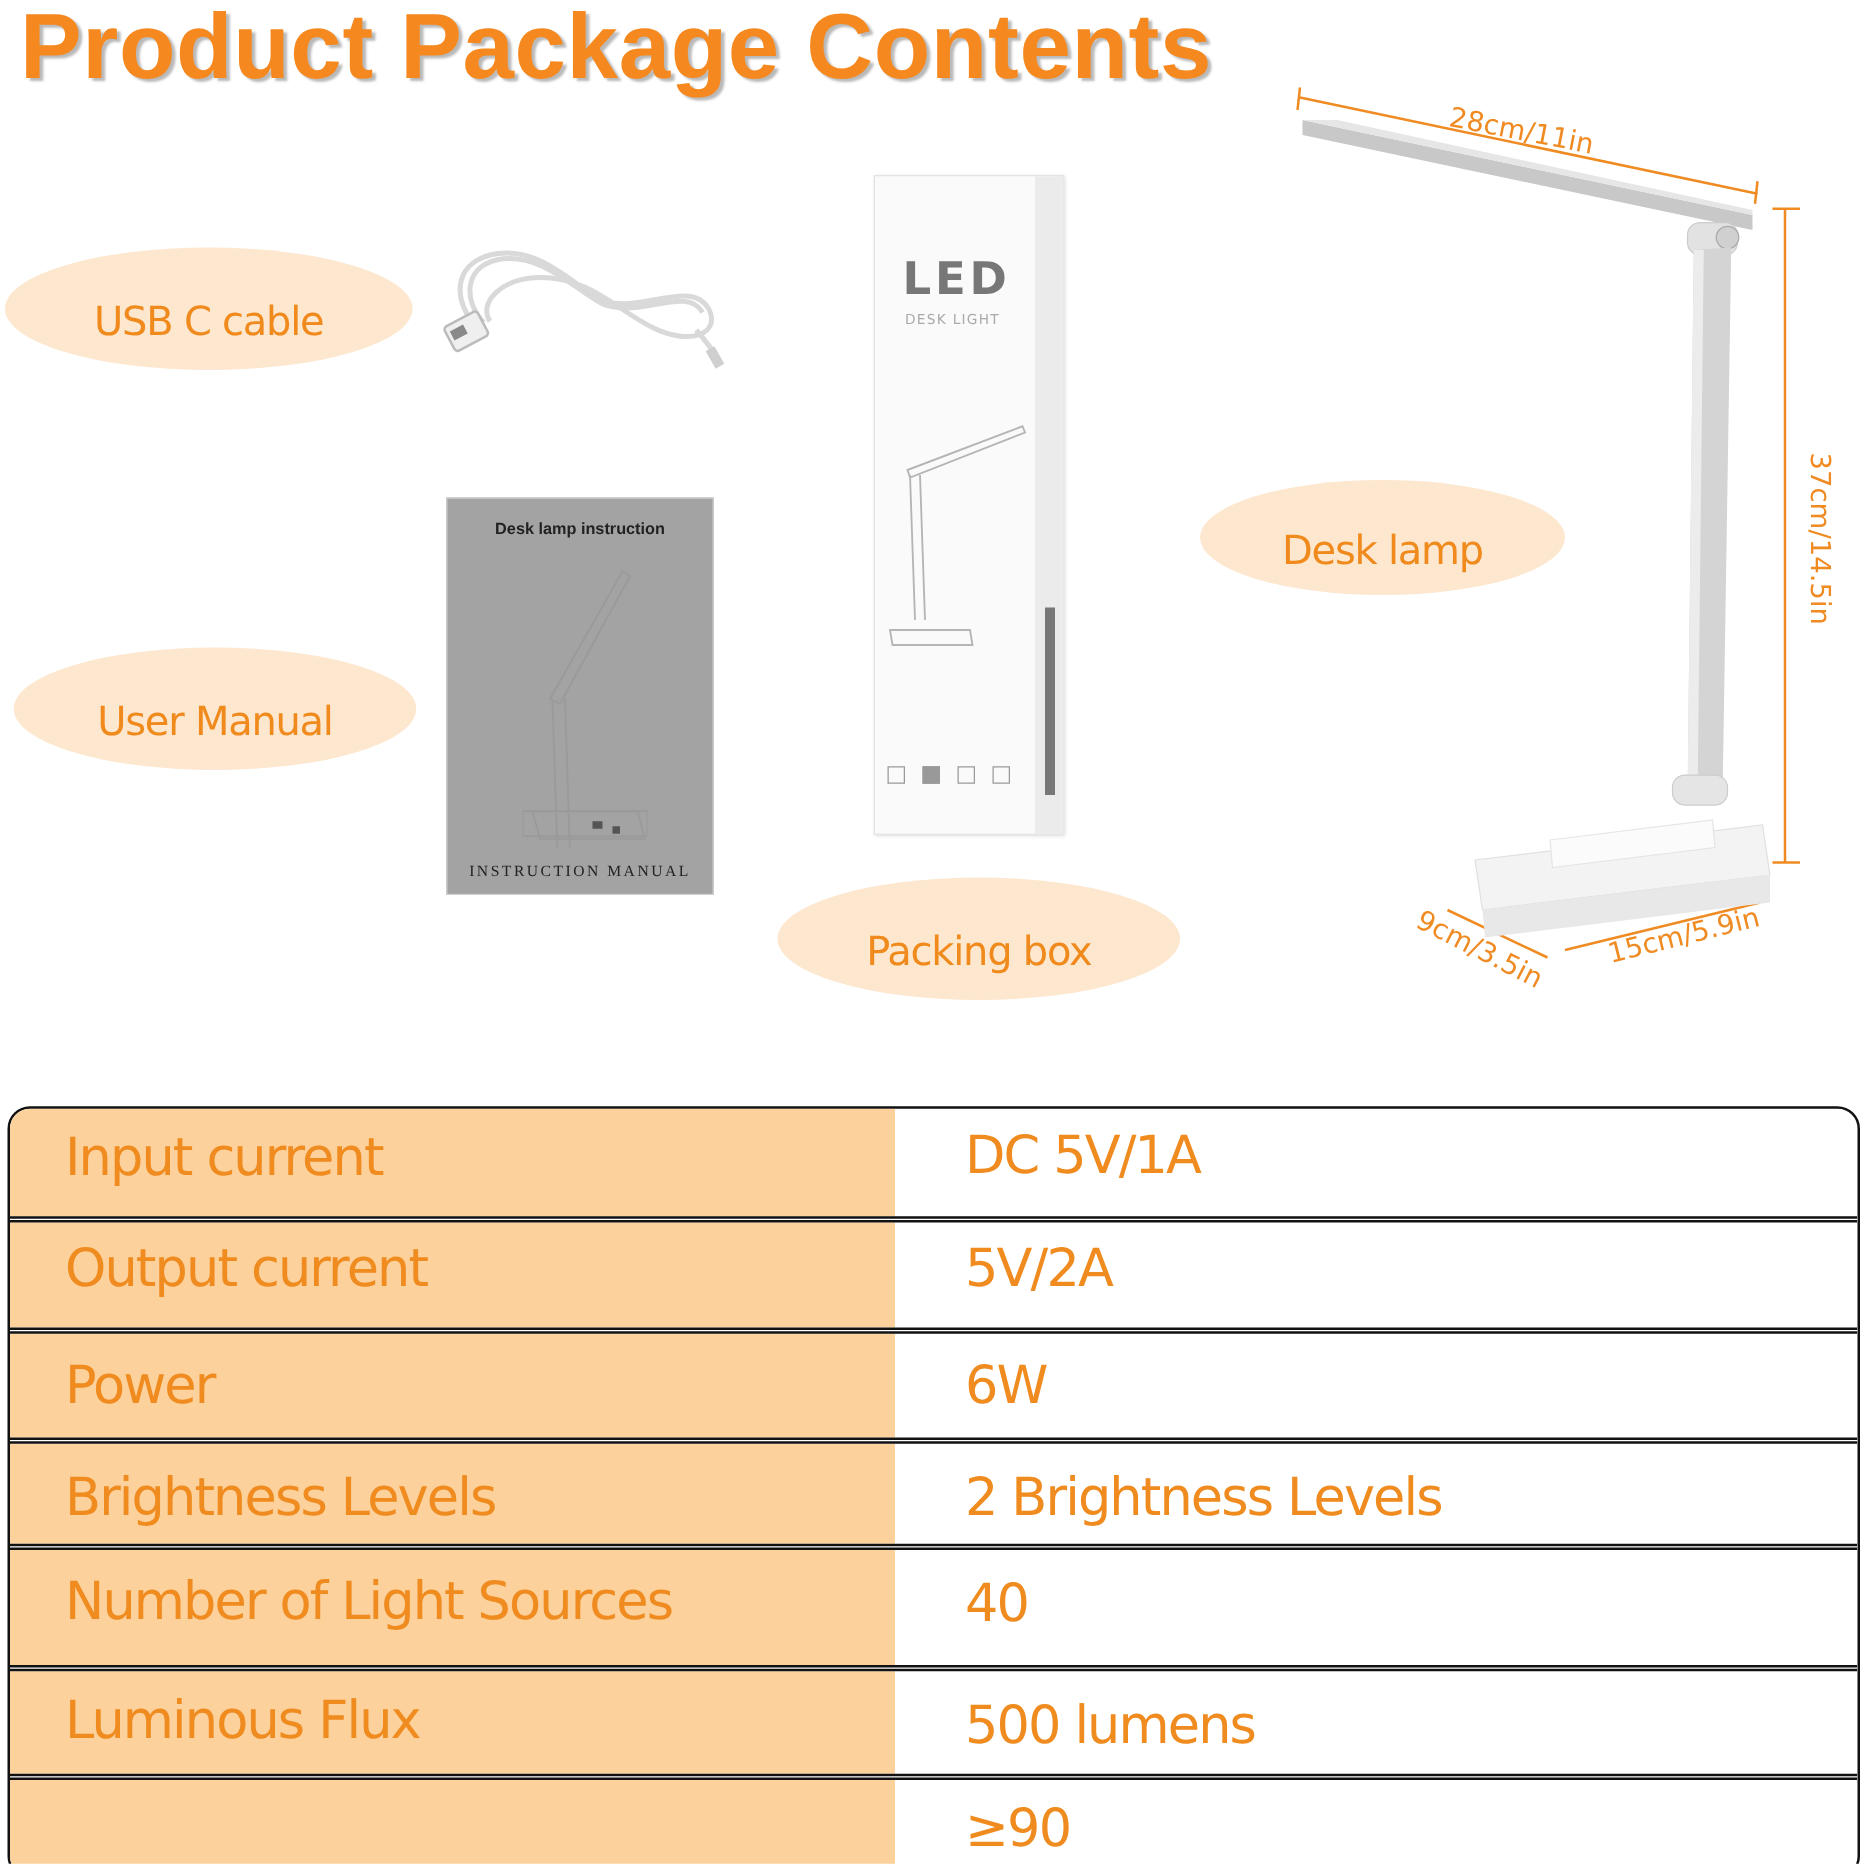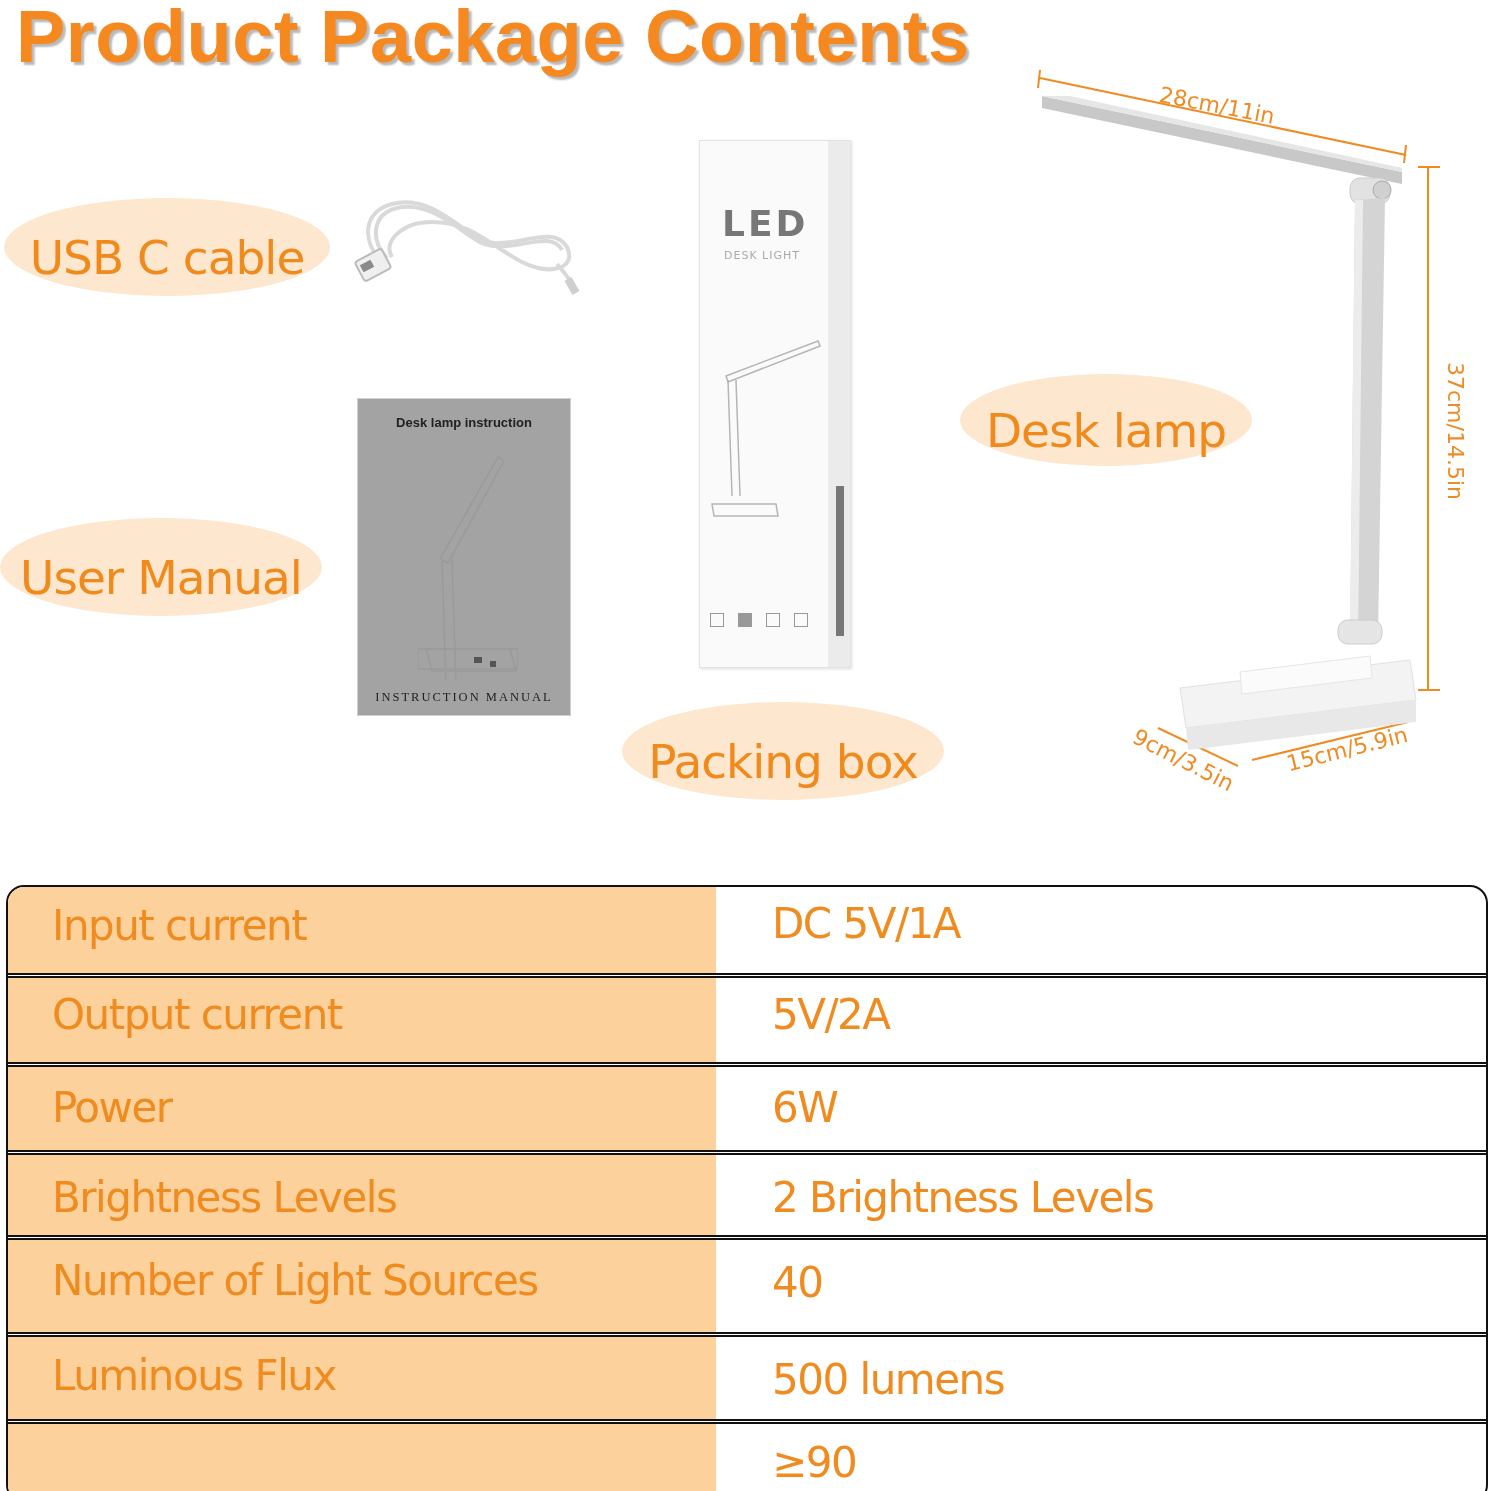--- a/index.html
+++ b/index.html
@@ -3,21 +3,21 @@
 <meta charset="utf-8">
 <style>
   html, body { margin:0; padding:0; background:#ffffff; }
   body { width:1492px; height:1491px; position:relative; overflow:hidden;
          font-family:"DejaVu Sans", "Liberation Sans", sans-serif; }
   .title { position:absolute; left:16px; top:-6px; font-family:"Liberation Sans", sans-serif;
            font-weight:bold; font-size:74px; color:#f5891f; letter-spacing:0.5px;
            text-shadow:3px 3px 2px #b9b9b9; white-space:nowrap; }
   .pill { position:absolute; background:#fde7cf; border-radius:50%;
           display:flex; align-items:center; justify-content:center; }
-  .pill span { color:#f08a1c; font-family:"DejaVu Sans", sans-serif; font-size:47px;
+  .pill span { color:#f08a1c; font-family:"DejaVu Sans", sans-serif; font-size:32px;
                letter-spacing:-1px; white-space:nowrap;margin-top:20px; }
   .dim { position:absolute; color:#ef8b22; font-family:"DejaVu Sans", sans-serif; font-size:22px; white-space:nowrap; }
   
   .spec { position:absolute; left:6px; top:869px; width:1482px; height:618px;
           border:2.5px solid #111; border-radius:18px; overflow:hidden; box-sizing:border-box;
           background:#fff;margin-top:16px; }
   .spec .leftbg { position:absolute; left:0; top:0; bottom:0; width:708px; background:#fdd19b; }
   .row { position:absolute; left:0; right:0; }
   .row .k { position:absolute; left:44px; color:#ef8b1f; font-size:42px; letter-spacing:-1.5px;
             font-family:"DejaVu Sans", sans-serif; white-space:nowrap; }
@@ -38,21 +38,21 @@
   <g fill="none" stroke="#d9d9d9" stroke-width="4">
     <path d="M30,70 C10,50 10,20 40,12 C80,2 110,40 130,48 C160,60 200,30 215,55 C225,75 200,85 170,70 C140,55 120,30 80,30 C50,30 30,50 40,65"></path>
     <path d="M35,66 C18,48 20,22 45,16 C82,8 112,44 132,52 C162,62 198,36 210,58"></path>
     <path d="M205,72 C212,80 218,88 222,95"></path>
   </g>
   <rect x="6" y="62" width="30" height="22" rx="3" fill="#efefef" stroke="#bbb" stroke-width="2" transform="rotate(-28 21 73)"></rect>
   <rect x="9" y="70" width="12" height="8" fill="#8a8a8a" transform="rotate(-28 15 74)"></rect>
   <rect x="216" y="86" width="8" height="16" fill="#cfcfcf" transform="rotate(-30 220 94)"></rect>
 </svg>
 
-<div class="pill" style="left:0;top:518px;width:322px;height:98px;">
+<div class="pill" style="left:11px;top:518px;width:322px;height:98px;">
   <span>User Manual</span>
 </div>
 <div style="position:absolute;left:357px;top:398px;width:214px;height:318px;background:#a3a3a3;border:1px solid #cfcfcf;box-sizing:border-box;">
   <div style="position:absolute;left:0;right:0;top:16px;text-align:center;font-family:'Liberation Sans',sans-serif;font-weight:bold;font-size:13px;color:#222;">Desk lamp instruction</div>
   <svg style="position:absolute;left:60px;top:40px;" width="100" height="240" viewBox="0 0 100 240">
     <g fill="none" stroke="#9a9a9a" stroke-width="1.5">
       <path d="M22,120 L80,18 L86,22 L30,124 Z"></path>
       <path d="M24,122 L28,245 M34,120 L38,245"></path>
       <rect x="0" y="240" width="100" height="20" transform="translate(0,-30)"></rect>
       <path d="M8,210 L92,210 L98,232 L14,232 Z"></path>
@@ -79,21 +79,21 @@
     <div style="width:12px;height:12px;border:1px solid #999;"></div>
     <div style="width:12px;height:12px;border:1px solid #999;background:#999;"></div>
     <div style="width:12px;height:12px;border:1px solid #999;"></div>
     <div style="width:12px;height:12px;border:1px solid #999;"></div>
   </div>
 </div>
 <div class="pill" style="left:622px;top:702px;width:322px;height:98px;">
   <span>Packing box</span>
 </div>
 
-<div class="pill" style="left:960px;top:374px;width:292px;height:92px;align-items:center;">
+<div class="pill" style="left:960px;top:384px;width:292px;height:92px;align-items:center;">
   <span>Desk lamp</span>
 </div>
 <svg style="position:absolute;left:1030px;top:60px;" width="460" height="740" viewBox="0 0 460 740">
 
   <g stroke="#ef8b22" stroke-width="2" fill="none">
     <line x1="10" y1="18" x2="376" y2="95"></line>
     <line x1="10" y1="10" x2="8" y2="28"></line>
     <line x1="376" y1="85" x2="374" y2="103"></line>
     <line x1="398" y1="107" x2="398" y2="630"></line>
     <line x1="388" y1="107" x2="410" y2="107"></line>

